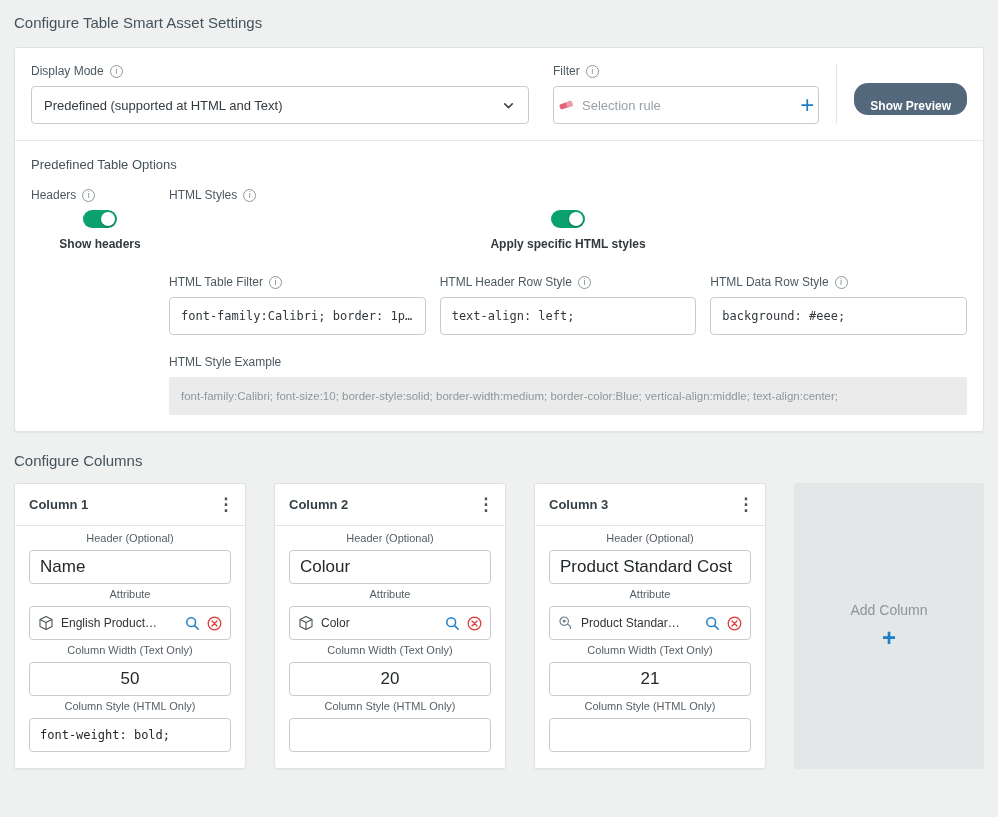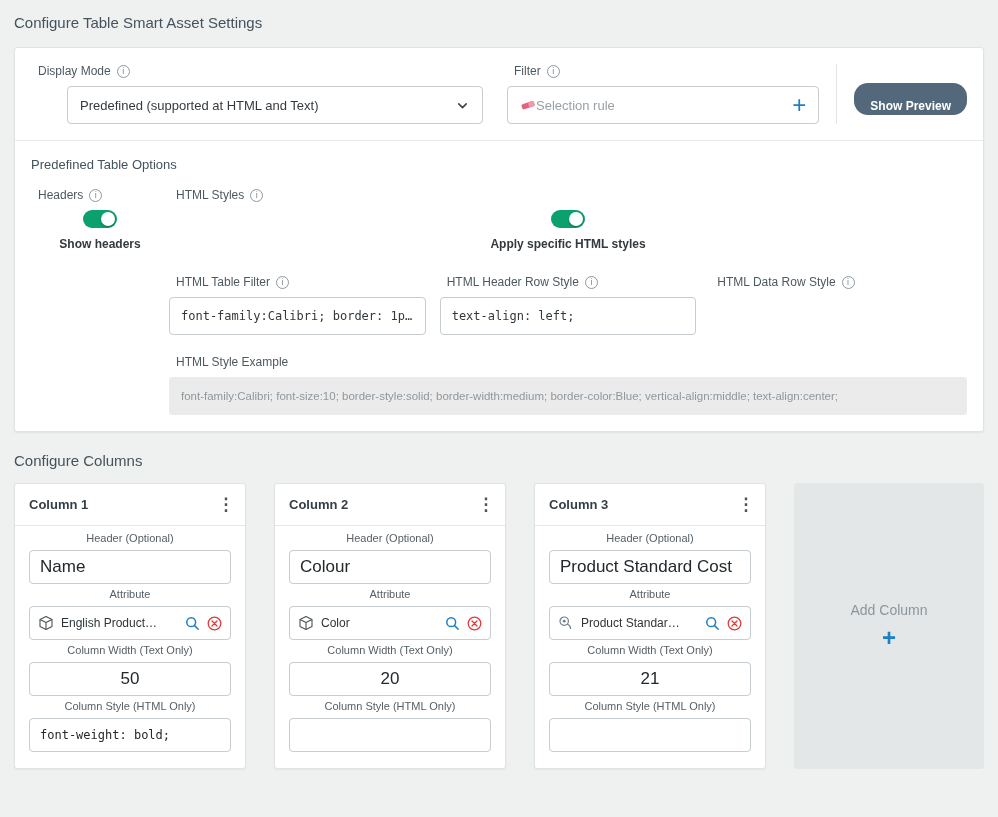--- a/index.html
+++ b/index.html
@@ -17,37 +17,37 @@
   .panel {
     background:#fff;
     border:1px solid #dfe3e4;
     border-radius:3px;
     box-shadow:0 1px 2px rgba(0,0,0,.06);
     padding:16px;
   }
   .panel-top { display:flex; align-items:flex-start; }
   .field-label {
     font-size:12px; color:#4d5960; margin-bottom:8px;
-    display:flex; align-items:center; gap:6px; font-weight:400;margin-left:7px;
+    display:flex; align-items:center; gap:6px; font-weight:400;
   }
   .info {
     width:13px; height:13px; border:1px solid #8d989e; border-radius:50%;
     font-size:9px; color:#7d898f; display:inline-flex; align-items:center;
     justify-content:center; line-height:1; font-style:normal; flex:none;
   }
   .select {
-    width:416px; height:38px; border:1px solid #c6cccf; border-radius:4px;
+    width:498px; height:38px; border:1px solid #c6cccf; border-radius:4px;
     background:#fff; display:flex; align-items:center; justify-content:space-between;
-    padding:0 12px; font-size:13px; color:#343b40; cursor:pointer;margin-left:36px;
+    padding:0 12px; font-size:13px; color:#343b40; cursor:pointer;
   }
   .dm-group { margin-right:24px; }
   .filter-group { flex:1; max-width:372px; }
   .filter-box {
     height:38px; border:1px solid #c6cccf; border-radius:4px;
-    display:flex; align-items:center; padding:0 12px; background:#fff;
+    display:flex; align-items:center; gap:8px; padding:0 4px; background:#fff;
   }
   .placeholder { flex:1; font-size:13px; color:#98a1a7; }
   .plus-btn {
     color:#1e7ec6; font-size:24px; line-height:1; font-weight:400; cursor:pointer;
   }
   .vdivider { width:1px; background:#e3e6e7; align-self:stretch; margin:0 17px; }
   .preview-btn {
     margin-top:19px; height:28px; padding:16px 16px; border:none; border-radius:14px;
     background:#54687b; color:#fff; font-size:12px; font-weight:700;
     font-family:"Liberation Sans", sans-serif; cursor:pointer; white-space:nowrap;
@@ -222,20 +222,23 @@
             <div class="mono-input">
               <span>text-align: left;</span>
             </div>
           </div>
 
           <div class="style-field">
             <div class="field-label">
               <span>HTML Data Row Style</span>
               <span class="info">i</span>
             </div>
+            <div class="mono-input">
+              <span>background: #eee;</span>
+            </div>
           </div>
 
         </div>
 
         <div class="example-wrap">
           <div class="field-label">
             <span>HTML Style Example</span>
           </div>
           <div class="example-box">font-family:Calibri; font-size:10; border-style:solid; border-width:medium; border-color:Blue; vertical-align:middle; text-align:center;</div>
         </div>

